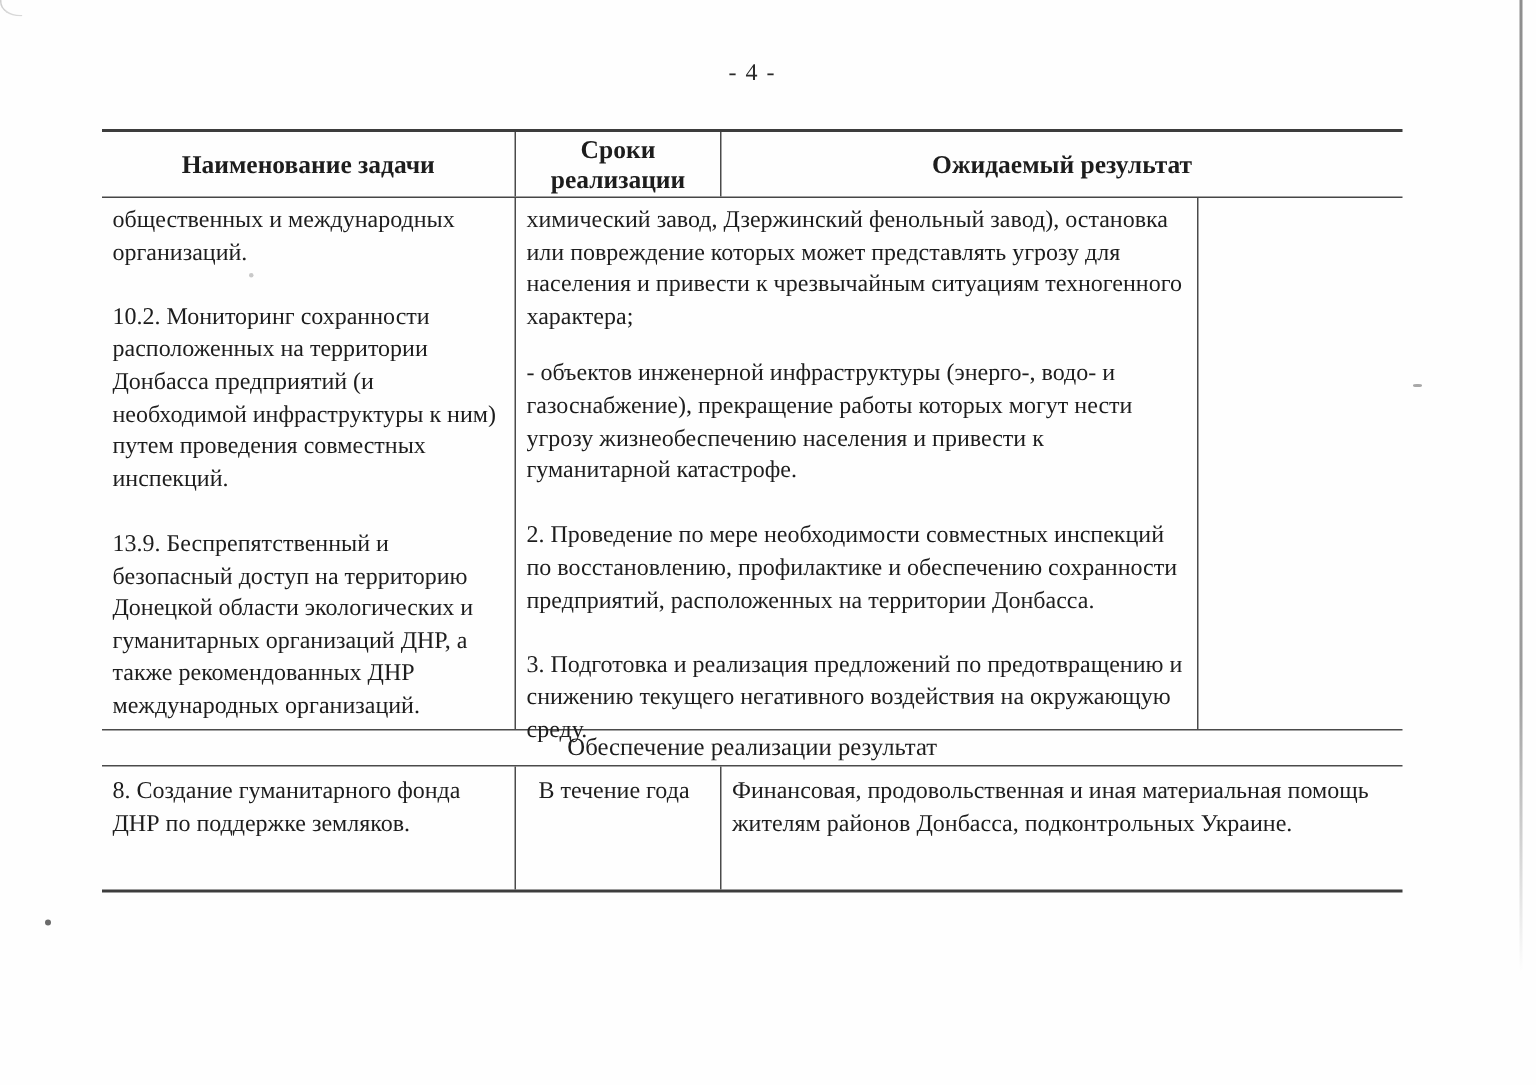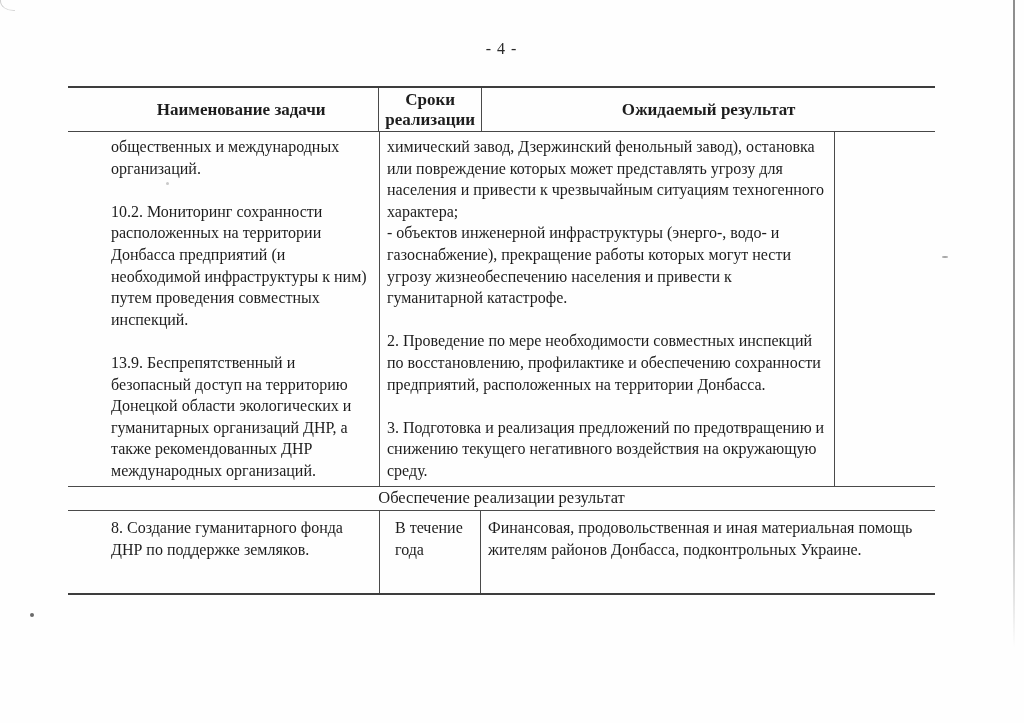--- a/index.html
+++ b/index.html
@@ -23,21 +23,21 @@
     color: #2a2a2a;
   }
   .doc-table {
     position: absolute;
     left: 68px;
     top: 86px;
     width: 867px;
   }
   .row { display: flex; }
   .cell { box-sizing: border-box; }
-  .c1 { width: 275px; margin-left: 36px; }
+  .c1 { width: 275px; }
   .c2 { width: 455px; border-left: 1.5px solid #4a4a4a; }
   .c3 { flex: 1; border-left: 1.5px solid #4a4a4a; }
 
   .header-row {
     border-top: 2.5px solid #3d3d3d;
     border-bottom: 1.5px solid #464646;
     height: 43px;
   }
   .header-row .cell {
     display: flex;
@@ -54,21 +54,21 @@
     height: 354px;
     border-bottom: 1.5px solid #4a4a4a;
   }
   .body-cell {
     padding: 4px 8px 0 7px;
     font-size: 16px;
     line-height: 21.6px;
   }
   .body-cell p { margin: 0; }
   .body-cell p + p { margin-top: 21.6px; }
-  .body-cell p.tight { margin-top: 0; }
+  .body-cell p.tight { margin-top: 16px; }
 
   .section-row {
     border-bottom: 1.5px solid #4a4a4a;
     text-align: center;
     font-size: 16.5px;
     line-height: 20px;
     padding: 1px 0 2px 0;
   }
 
   .last-row {

